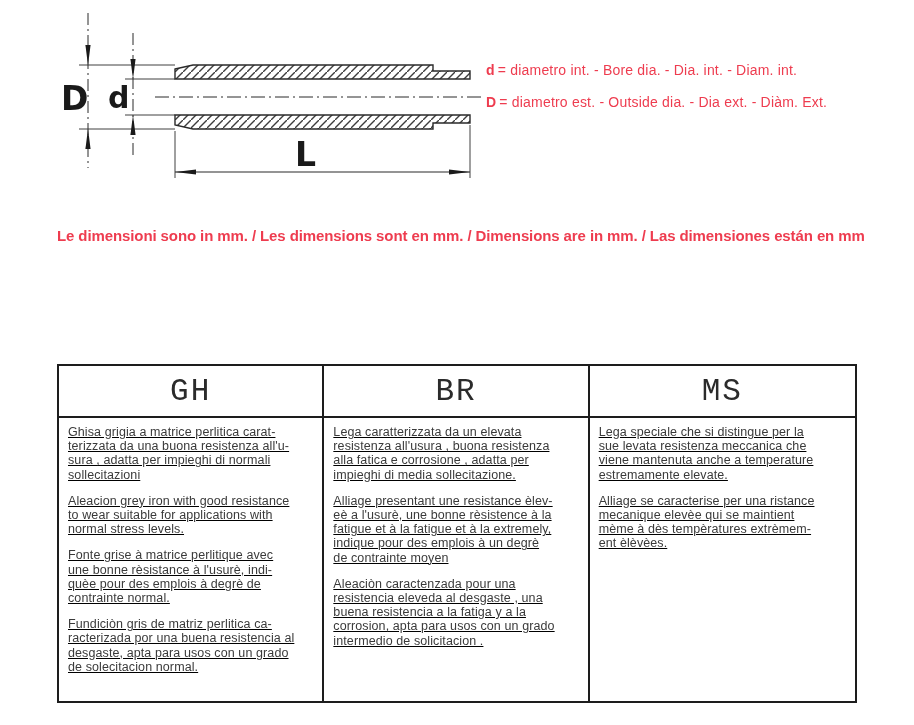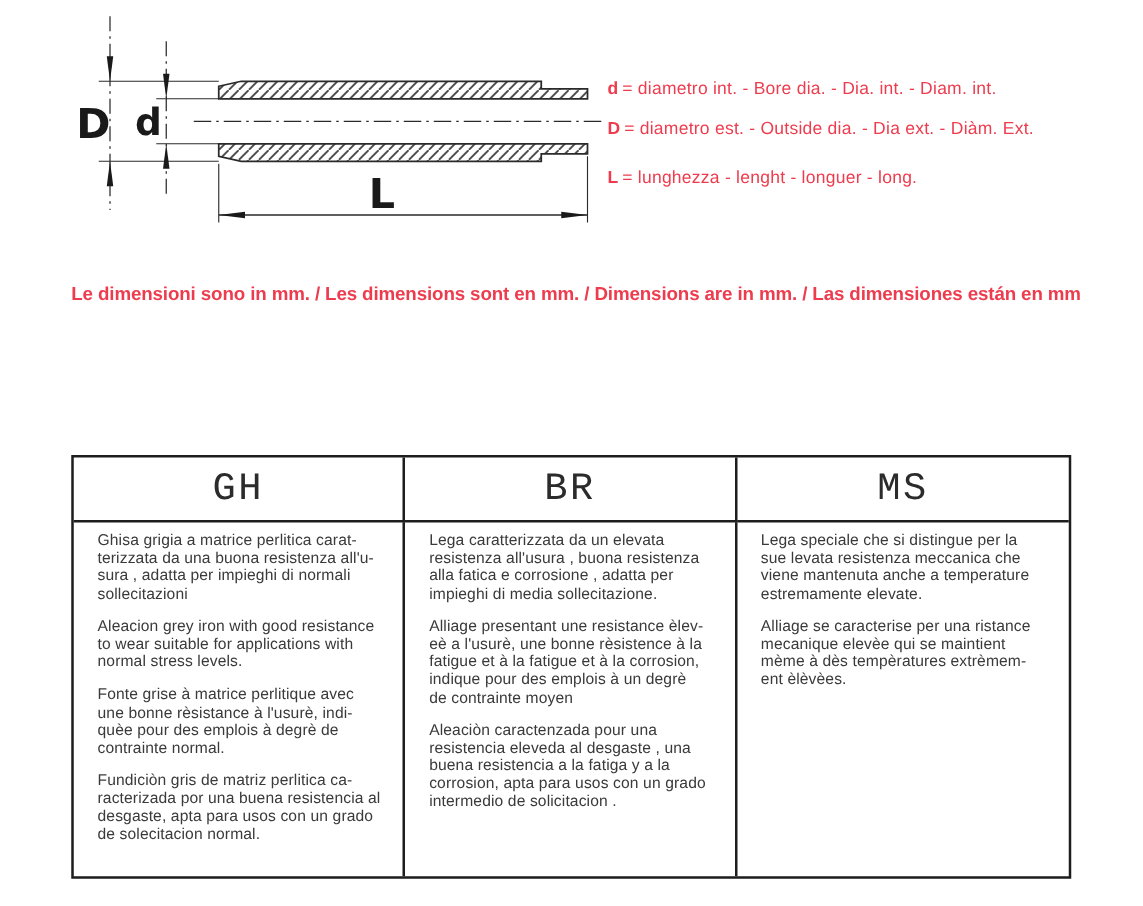--- a/index.html
+++ b/index.html
@@ -21,21 +21,21 @@
               letter-spacing:-0.1px; color:#ee3c4f; white-space:nowrap;font-weight:bold; }
 
   
   .mtable { position:absolute; left:57px; top:364px; width:800px; height:339px;
             border:2px solid #1d1d1d; display:grid;
             grid-template-columns:1fr 1fr 1fr; grid-template-rows:52px 1fr; }
   .mhead { border-right:2px solid #1d1d1d; border-bottom:2px solid #1d1d1d;
            display:flex; align-items:center; justify-content:center;
            font-size:31px; letter-spacing:2px; color:#2b2b2b;font-family:Liberation Mono, monospace; }
   .mhead.last, .mcell.last { border-right:none; }
-  .mcell { border-right:2px solid #1d1d1d; padding:7px 5px 0 19px; overflow:hidden; }
+  .mcell { border-right:2px solid #1d1d1d; padding:7px 5px 0 9px; overflow:hidden;text-decoration:underline; }
   .mcell p { font-size:12.5px; line-height:14.2px; color:#3a3a3a; letter-spacing:0.1px;
              white-space:pre-line; margin:0 0 12px 0; }
 
   svg text { font-family:"DejaVu Sans", "Liberation Sans", sans-serif; font-weight:bold; fill:#1a1a1a; }
 </style>
 </head>
 <body>
 
 <div class="drawing-wrap">
   <svg width="430" height="205" viewBox="0 0 430 205">
@@ -74,23 +74,20 @@
   </svg>
 </div>
 
 <div class="legend">
   <div class="legend-row r1">
     <span class="legend-sym">d</span><span>= diametro int. - Bore dia. - Dia. int. - Diam. int.</span>
   </div>
   <div class="legend-row r2">
     <span class="legend-sym">D</span><span>= diametro est. - Outside dia. - Dia ext. - Diàm. Ext.</span>
   </div>
-  <div class="legend-row r3">
-    <span class="legend-sym">L</span><span>= lunghezza - lenght - longuer - long.</span>
-  </div>
 </div>
 
 <div class="dim-note">Le dimensioni sono in mm. / Les dimensions sont en mm. / Dimensions are in mm. / Las dimensiones están en mm</div>
 
 <div class="mtable">
   <div class="mhead">GH</div>
   <div class="mhead">BR</div>
   <div class="mhead last">MS</div>
 
   <div class="mcell">
@@ -110,21 +107,21 @@
 desgaste, apta para usos con un grado
 de solecitacion normal.</p>
   </div>
   <div class="mcell">
     <p>Lega caratterizzata da un elevata
 resistenza all'usura , buona resistenza
 alla fatica e corrosione , adatta per
 impieghi di media sollecitazione.</p>
     <p>Alliage presentant une resistance èlev-
 eè a l'usurè, une bonne rèsistence à la
-fatigue et à la fatigue et à la corrosion,
+fatigue et à la fatigue et à la extremely,
 indique pour des emplois à un degrè
 de contrainte moyen</p>
     <p>Aleaciòn caractenzada pour una
 resistencia eleveda al desgaste , una
 buena resistencia a la fatiga y a la
 corrosion, apta para usos con un grado
 intermedio de solicitacion .</p>
   </div>
   <div class="mcell last">
     <p>Lega speciale che si distingue per la

